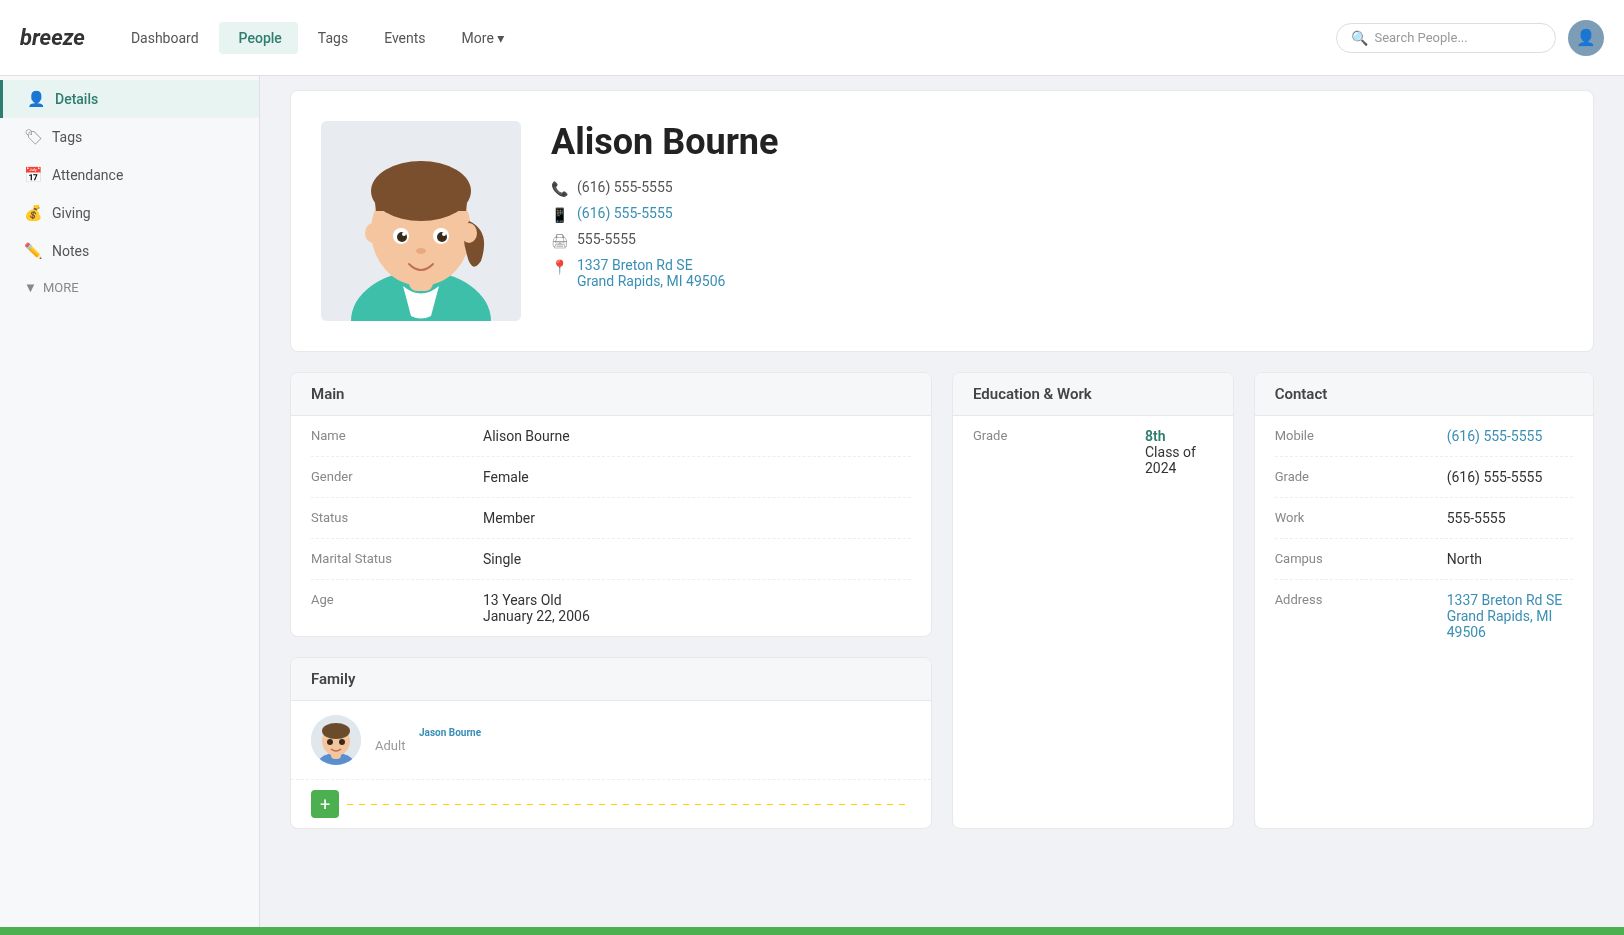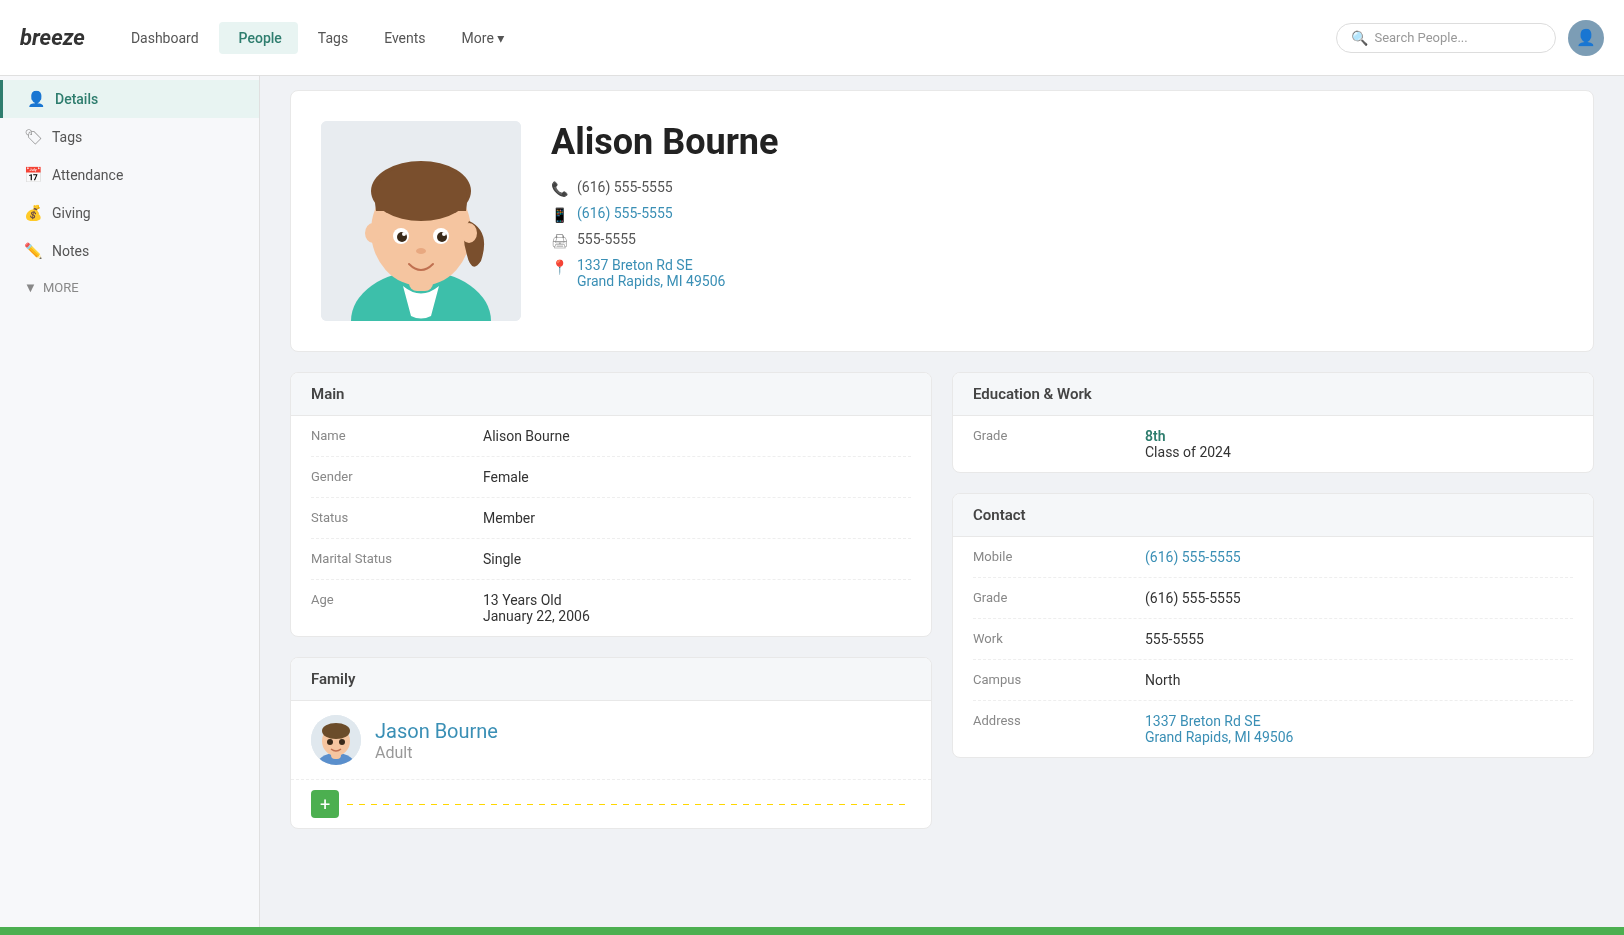--- a/index.html
+++ b/index.html
@@ -137,21 +137,21 @@
     .contact-icon { color: #888; font-size: 14px; width: 16px; text-align: center; flex-shrink: 0; margin-top: 2px; }
     .contact-link { color: #3a8fb5; text-decoration: none; }
 
     
     .cards-row {
       display: grid;
       grid-template-columns: 1fr 1fr;
       gap: 20px;
     }
     .left-col { display: flex; flex-direction: column; gap: 20px; }
-    .right-col { display: flex; flex-direction: column; gap: 20px; }
+    .right-col { display: flex; gap: 20px; }
 
     
     .card {
       background: #fff;
       border-radius: 8px;
       border: 1px solid #e8e8e8;
       overflow: hidden;
     }
     .card-header {
       background: #f5f7f9;
@@ -184,22 +184,22 @@
       border-bottom: 1px dashed #eee;
     }
     .family-avatar {
       width: 50px; height: 50px;
       border-radius: 50%;
       background: #e0e8ee;
       overflow: hidden;
       flex-shrink: 0;
       display: flex; align-items: center; justify-content: center;
     }
-    .family-name { color: #3a8fb5; font-size: 20px; font-weight: 400; cursor: pointer; }
-    .family-role { color: #999; font-size: 16px; }
+    .family-name { color: #3a8fb5; font-size: 10px; font-weight: 700; cursor: pointer; margin-left: 44px; }
+    .family-role { color: #999; font-size: 13px; }
 
     
     .bottom-bar {
       position: fixed;
       bottom: 0; left: 0; right: 0;
       height: 8px;
       background: #4caf50;
     }
 
     

